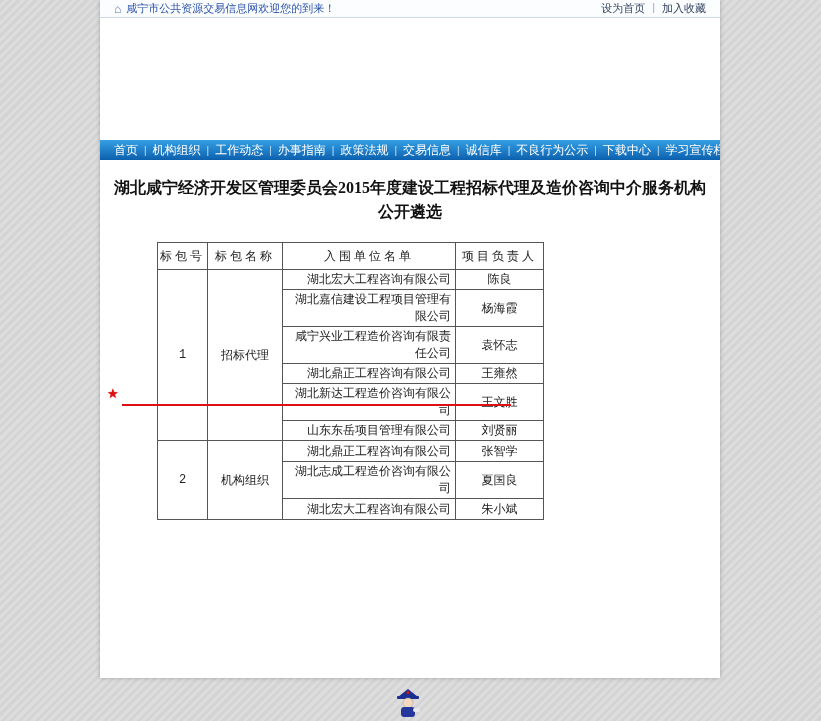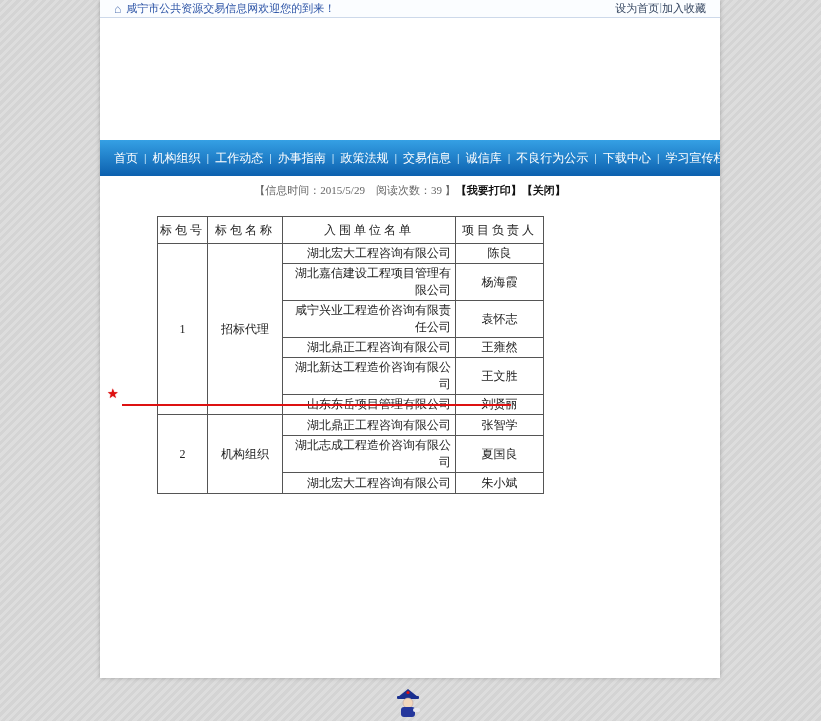--- a/index.html
+++ b/index.html
@@ -14,28 +14,28 @@
     background:#ffffff;overflow:hidden;box-shadow:0 0 4px rgba(0,0,0,.25);
   }
   
   .topbar{
     height:17px;border-bottom:1px solid #cdd9ea;background:#fbfdff;
     display:flex;align-items:center;justify-content:space-between;
     padding:0 14px;font-size:11px;
   }
   .topbar-left{display:flex;align-items:center;gap:5px;color:#2a52a5;}
   .home-glyph{color:#5a7ab5;font-size:12px;line-height:1;}
-  .topbar-right{display:flex;color:#33445f;}
+  .topbar-right{display:flex;gap:7px;color:#33445f;}
   .topbar-right .sep{color:#9ab;}
   .topbar-right a{color:#33445f;text-decoration:none;cursor:pointer;}
   
   .banner{height:122px;background:#ffffff;}
   
   .nav{
-    height:36px;display:flex;align-items:center;
+    height:20px;display:flex;align-items:center;
     background:linear-gradient(#35a0e4,#0c60ae);
     color:#fff;font-size:12px;padding:0 8px;white-space:nowrap;text-align:center;
   }
   .nav-item{padding:0 6px;cursor:pointer;}
   .nav-sep{color:#bfe2f7;font-size:10px;}
   
   .content{padding:0 8px;position:relative;}
   .title{
     margin:16px auto 0 auto;max-width:602px;text-align:center;
     font-family:"Liberation Serif",serif;font-weight:bold;
@@ -50,21 +50,21 @@
   .tbl-wrap{margin:18px 0 12px 14px;position:relative;padding-left:35px;}
   table.result{
     border-collapse:collapse;table-layout:fixed;width:386px;
     font-family:"Liberation Serif",serif;font-size:12px;color:#222;
   }
   table.result th,table.result td{border:1px solid #555;}
   table.result th{
     height:24px;font-weight:normal;letter-spacing:3px;text-align:center;color:#222;
   }
   table.result td{padding:1px 4px;height:17px;}
-  td.c-no,td.c-name,td.c-person{text-align:center;}
+  td.c-no,td.c-name,td.c-person{text-align:center;font-family:Liberation Mono, monospace;}
   td.c-company{text-align:right;padding-left:6px;}
   tr.g2 td{height:18px;}
   
   .red-line{position:absolute;height:2px;background:#dd1111;z-index:5;}
   .red-star{
     position:absolute;color:#dd1111;font-size:13px;line-height:13px;z-index:5;
     text-shadow:0 0 1px #dd1111;
   }
   
   .notice{
@@ -110,24 +110,22 @@
       <span class="nav-item">诚信库</span>
       <span class="nav-sep">|</span>
       <span class="nav-item">不良行为公示</span>
       <span class="nav-sep">|</span>
       <span class="nav-item">下载中心</span>
       <span class="nav-sep">|</span>
       <span class="nav-item">学习宣传栏</span>
     </div>
 
   <div class="content" id="content">
-
-    <div class="meta">
-      <span>【信息时间：</span><span>2015/5/29</span><span>　阅读次数：</span><span>39</span><span> 】</span><span class="action">【我要打印】</span><span class="action">【关闭】</span>
-    </div>
+    <div class="title">湖北咸宁经济开发区管理委员会2015年度建设工程招标代理及造价咨询中介服务机构公开遴选</div>
+
 
     <div class="tbl-wrap">
       <table class="result" id="result-table">
         <colgroup>
             <col style="width:50px">
             <col style="width:75px">
             <col style="width:173px">
             <col style="width:88px">
           </colgroup>
         <thead>

